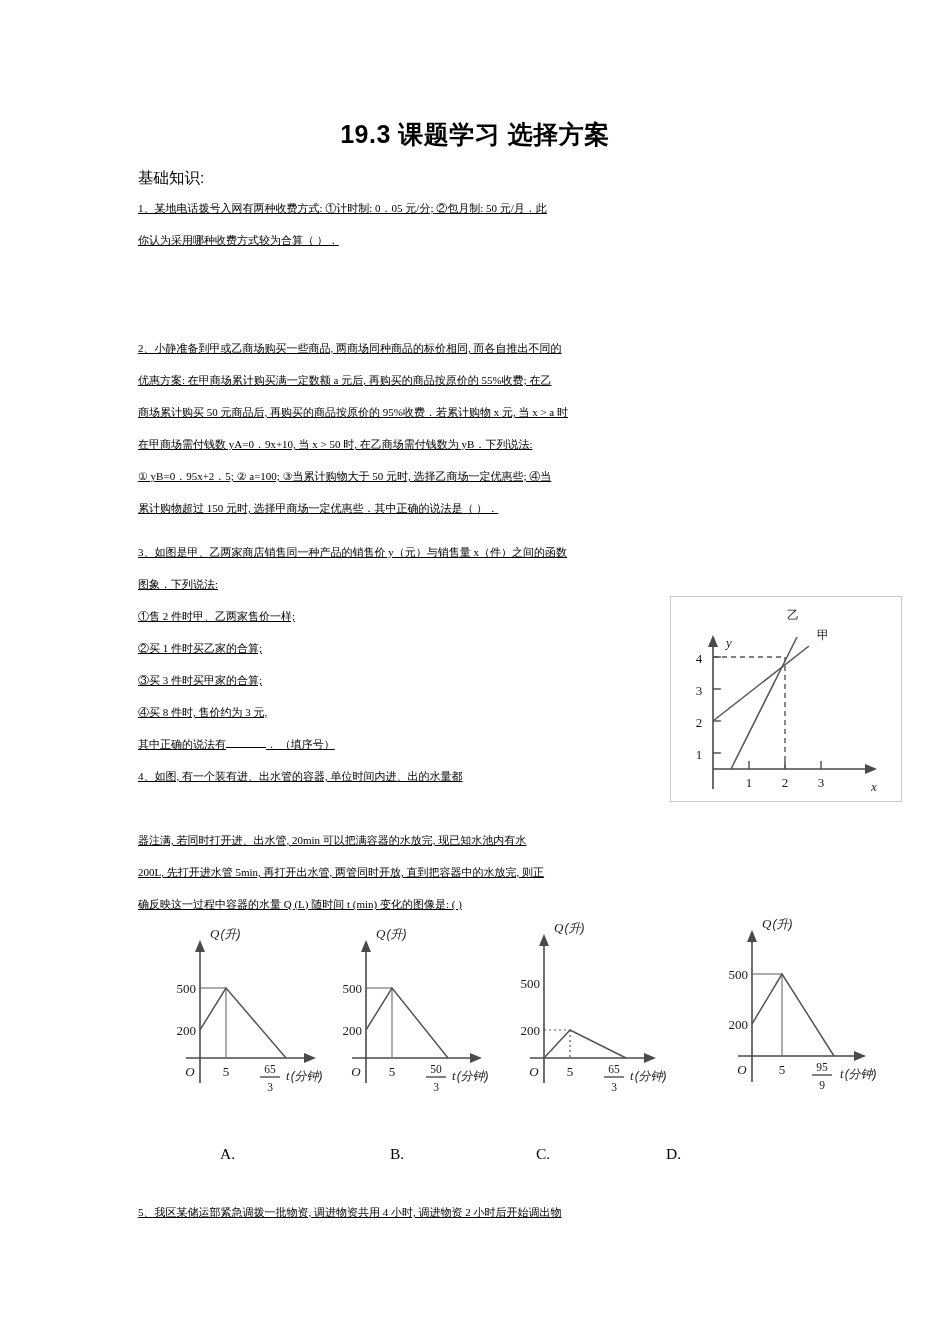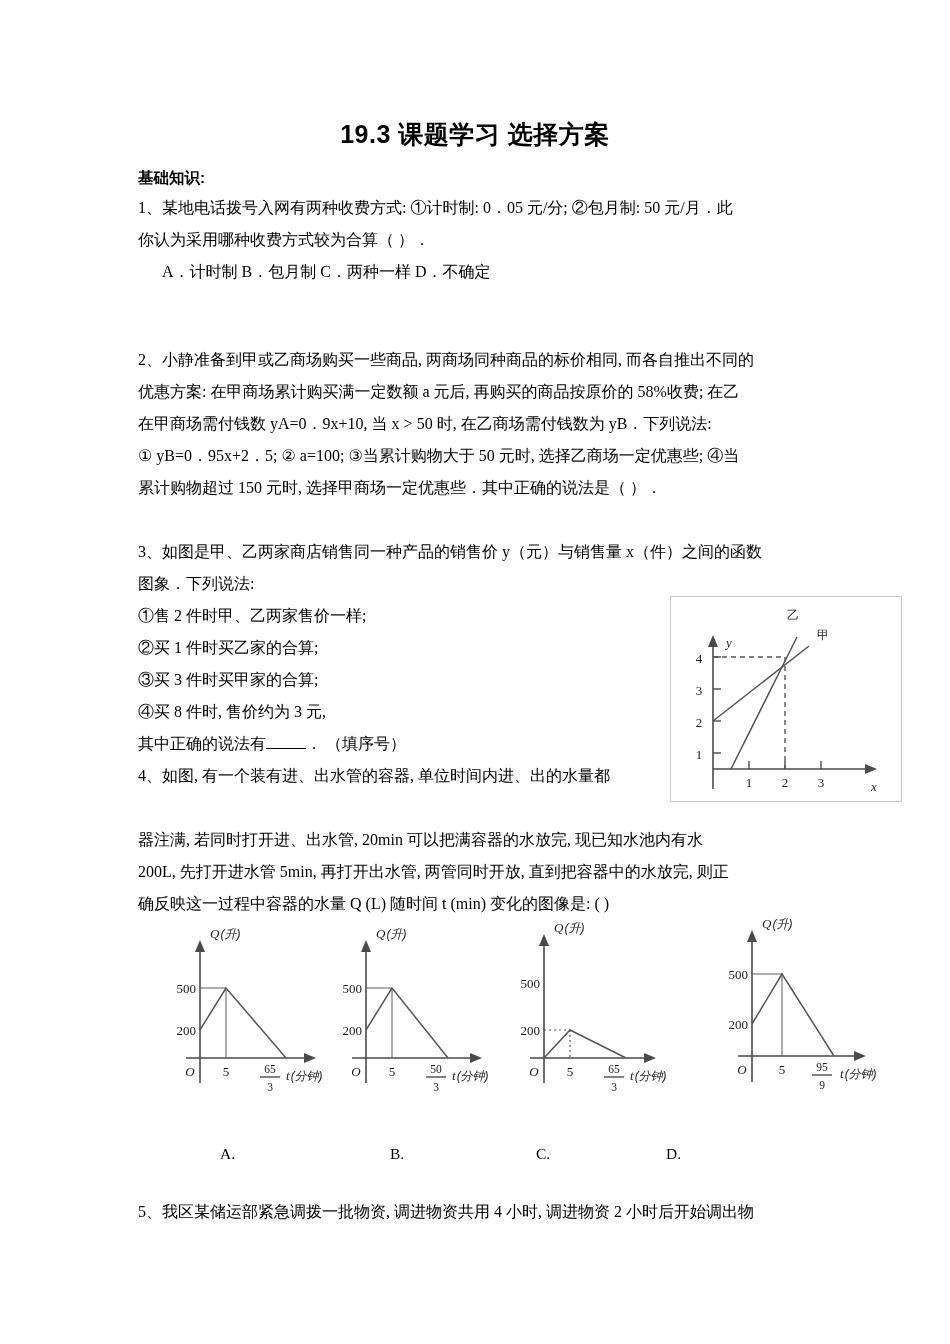--- a/index.html
+++ b/index.html
@@ -30,36 +30,37 @@
     font-family: "Liberation Sans", "DejaVu Sans", sans-serif;
     font-weight: bold;
     font-size: 25px;
     letter-spacing: 0.5px;
   }
   .section-head {
     position: absolute;
     left: 138px;
     top: 168px;
     font-family: "Liberation Sans", "DejaVu Sans", sans-serif;
-    font-weight: bold;
+    font-weight: normal;
     font-size: 15.5px;
   }
   .body-block {
     position: absolute;
     left: 138px;
     width: 678px;
     font-size: 15.5px;
     line-height: 32px;
     text-align: justify;
     text-justify: inter-ideograph;
   }
   .p-line {
-    font-size: 16px;
+    font-size: 11px;
     line-height: 32px;
     white-space: nowrap;
+    text-decoration: underline;
   }
   .indent-opt {
     padding-left: 24px;
   }
 
   
   .fig-q3 {
     position: absolute;
     left: 670px;
     top: 596px;
@@ -138,26 +139,26 @@
 
 <div class="page">
 
   <div class="doc-title">19.3 课题学习 选择方案</div>
 
   <div class="section-head">基础知识:</div>
 
   <div class="body-block" style="top:192px;">
     <div class="p-line">1、某地电话拨号入网有两种收费方式: ①计时制: 0．05 元/分; ②包月制: 50 元/月．此</div>
     <div class="p-line">你认为采用哪种收费方式较为合算（  ）．</div>
-    <div class="p-line indent-opt">A．计时制  B．包月制  C．两种一样  D．不确定</div>
-  </div>
-
-  <div class="body-block" style="top:344px;">
+  </div>
+
+  <div class="body-block" style="top:332px;">
     <div class="p-line">2、小静准备到甲或乙商场购买一些商品, 两商场同种商品的标价相同, 而各自推出不同的</div>
-    <div class="p-line">优惠方案: 在甲商场累计购买满一定数额 a 元后, 再购买的商品按原价的 58%收费; 在乙</div>
+    <div class="p-line">优惠方案: 在甲商场累计购买满一定数额 a 元后, 再购买的商品按原价的 55%收费; 在乙</div>
+    <div class="p-line">商场累计购买 50 元商品后, 再购买的商品按原价的 95%收费．若累计购物 x 元, 当 x &gt; a 时</div>
     <div class="p-line">在甲商场需付钱数 yA=0．9x+10, 当 x &gt; 50 时, 在乙商场需付钱数为 yB．下列说法:</div>
     <div class="p-line">① yB=0．95x+2．5;  ② a=100;  ③当累计购物大于 50 元时, 选择乙商场一定优惠些; ④当</div>
     <div class="p-line">累计购物超过 150 元时, 选择甲商场一定优惠些．其中正确的说法是（  ）．</div>
   </div>
 
   <div class="body-block" style="top:536px;">
     <div class="p-line">3、如图是甲、乙两家商店销售同一种产品的销售价 y（元）与销售量 x（件）之间的函数</div>
     <div class="p-line">图象．下列说法:</div>
     <div class="p-line">①售 2 件时甲、乙两家售价一样;</div>
     <div class="p-line">②买 1 件时买乙家的合算;</div>

